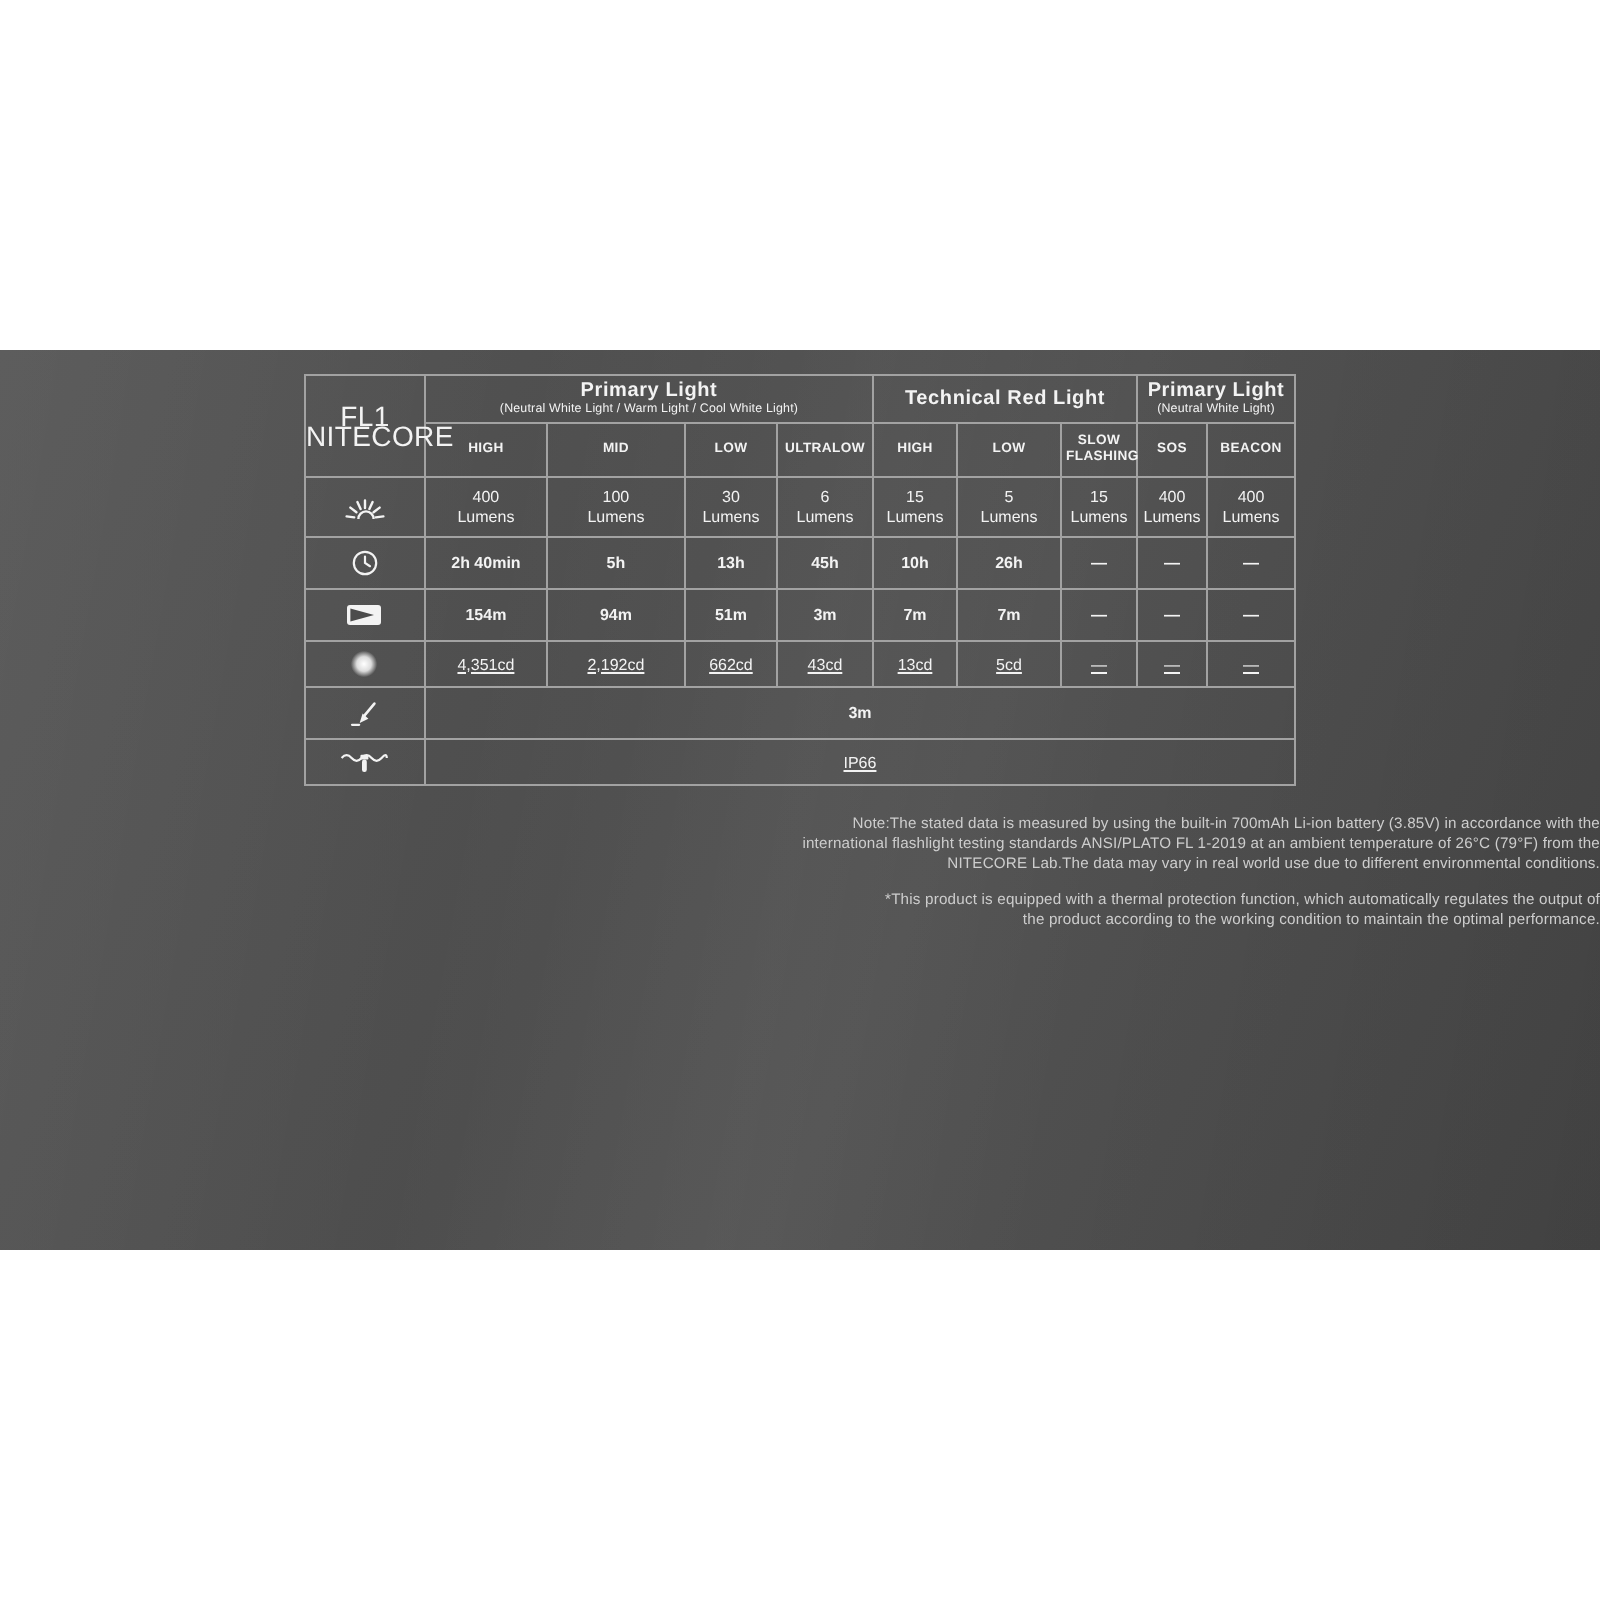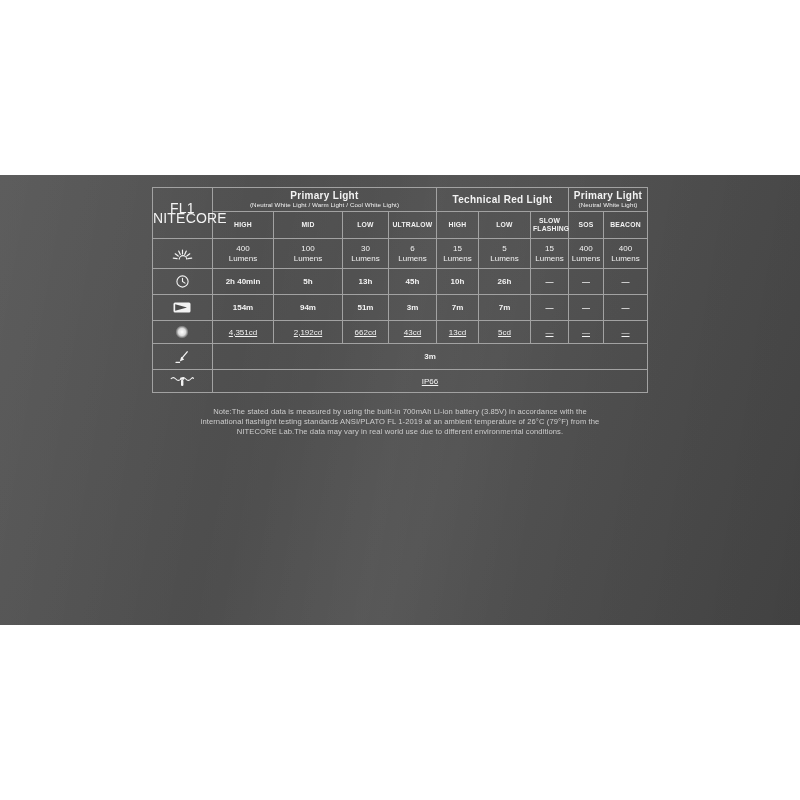--- a/index.html
+++ b/index.html
@@ -51,20 +51,21 @@
   .r-lumens td { height: 29px; }
   .r-rt td, .r-bd td, .r-ir td { height: 25px; font-weight: bold; }
   .r-bi td, .r-ip td { height: 22px; text-decoration: underline; }
   .icon-cell svg { display: block; margin: 0 auto; }
   .notes { position: relative; margin-top: 14px; text-align: center; }
   .note {
     margin: 0 auto 8px;
     font-size: 7.6px; line-height: 10px; letter-spacing: .1px;
     color: #cdcdcd;
     white-space: pre-line;
+    text-align: right;
   }
 </style>
 </head>
 <body>
 
 <div class="page">
   <section class="hero">
 
 
     <table class="spec">
@@ -219,16 +220,18 @@
           </td>
           <td class="val" colspan="9">IP66</td>
         </tr>
       </tbody>
     </table>
 
     <div class="notes">
       <p class="note">Note:The stated data is measured by using the built-in 700mAh Li-ion battery (3.85V) in accordance with the
 international flashlight testing standards ANSI/PLATO FL 1-2019 at an ambient temperature of 26°C (79°F) from the
 NITECORE Lab.The data may vary in real world use due to different environmental conditions.</p>
+      <p class="note">*This product is equipped with a thermal protection function, which automatically regulates the output of
+the product according to the working condition to maintain the optimal performance.</p>
     </div>
 
   </section>
 </div>
 
 </body></html>

